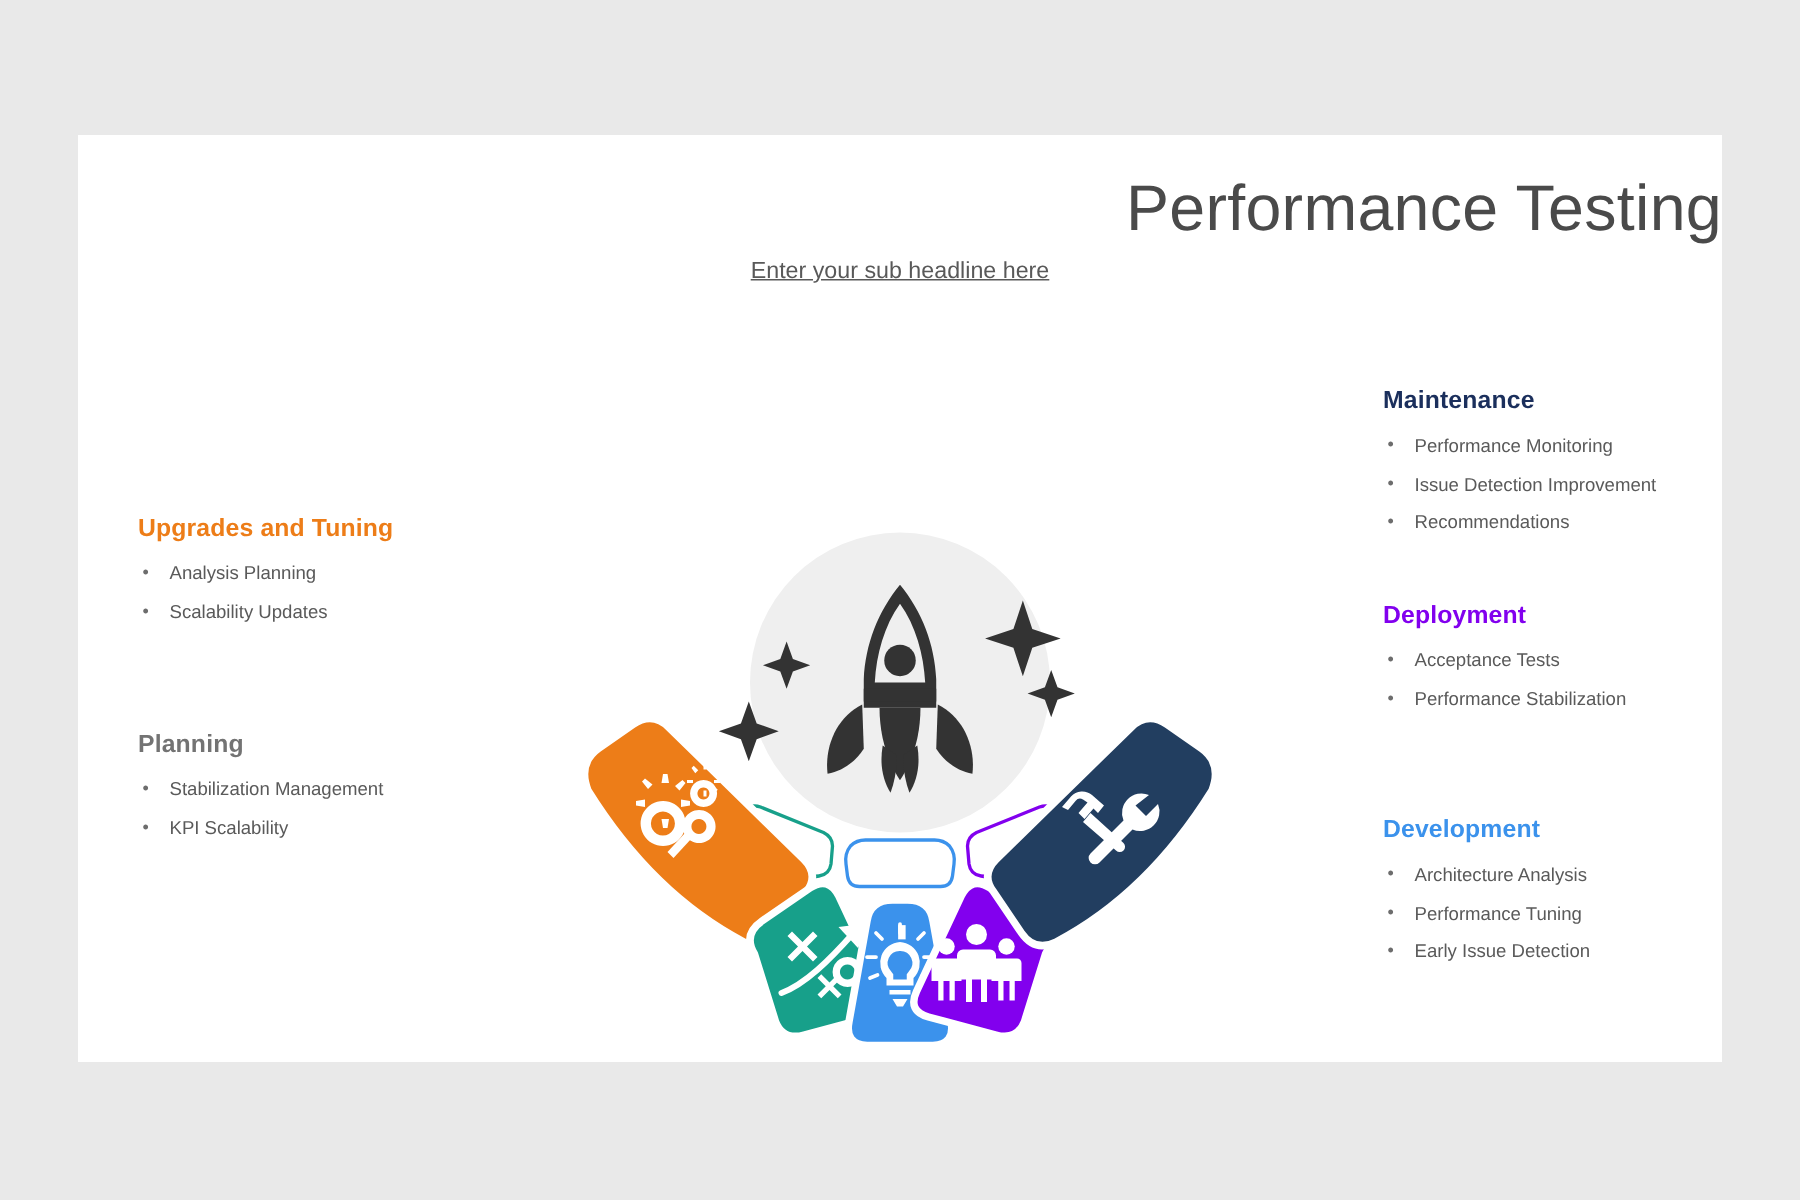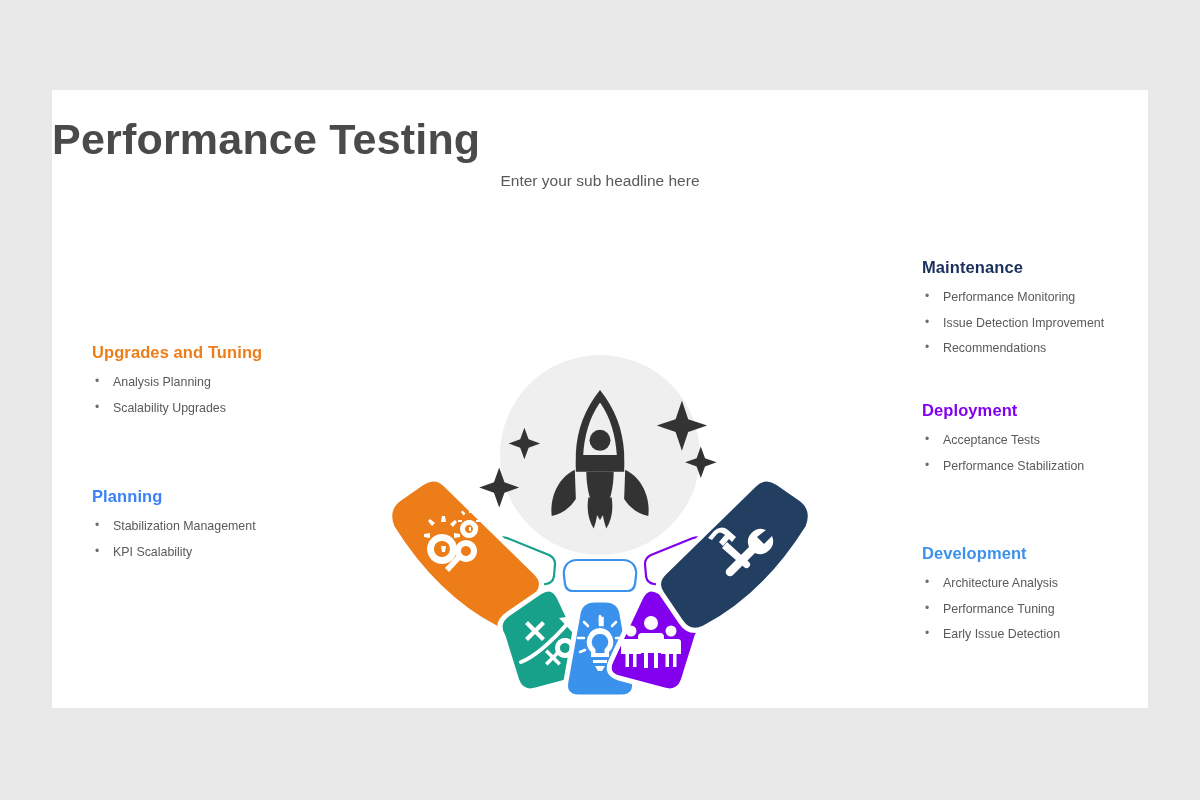--- a/index.html
+++ b/index.html
@@ -11,28 +11,28 @@
   }
   #slide {
     position: absolute;
     left: 52px; top: 90px;
     width: 1096px; height: 618px;
     background: #ffffff;
   }
   
   #title {
     position: absolute; left: 0; top: 25px; width: 100%;
-    text-align: left;
-    font-size: 43px; font-weight: 700; color: #4a4a4a;
+    text-align: right;
+    font-size: 43px; font-weight: 400; color: #4a4a4a;
     letter-spacing: .2px;
   }
   #subtitle {
     position: absolute; left: 0; top: 82px; width: 100%;
     text-align: center;
-    font-size: 15.5px; font-weight: 400; color: #595959;
+    font-size: 15.5px; font-weight: 400; color: #595959; text-decoration: underline;
   }
   
   .block { position: absolute; width: 300px; }
   .block h3 {
     font-size: 16.5px; font-weight: 700; margin-bottom: 13px;
     letter-spacing: .1px;
   }
   .block ul { list-style: none; }
   .block li {
     position: relative;
@@ -64,26 +64,26 @@
 
 <div id="slide">
 
   <div id="title">Performance Testing</div>
   <div id="subtitle">Enter your sub headline here</div>
 
   <div class="block" id="blk-upgrades">
     <h3 style="color:#ED7D18">Upgrades and Tuning</h3>
     <ul>
       <li>Analysis Planning</li>
-      <li>Scalability Upgrades</li>
+      <li>Scalability Updates</li>
     </ul>
   </div>
 
   <div class="block" id="blk-planning">
-    <h3 style="color:#3b82f6">Planning</h3>
+    <h3 style="color:#737373">Planning</h3>
     <ul>
       <li>Stabilization Management</li>
       <li>KPI Scalability</li>
     </ul>
   </div>
 
   <div class="block" id="blk-maint">
     <h3 style="color:#1B2F5C">Maintenance</h3>
     <ul>
       <li>Performance Monitoring</li>

